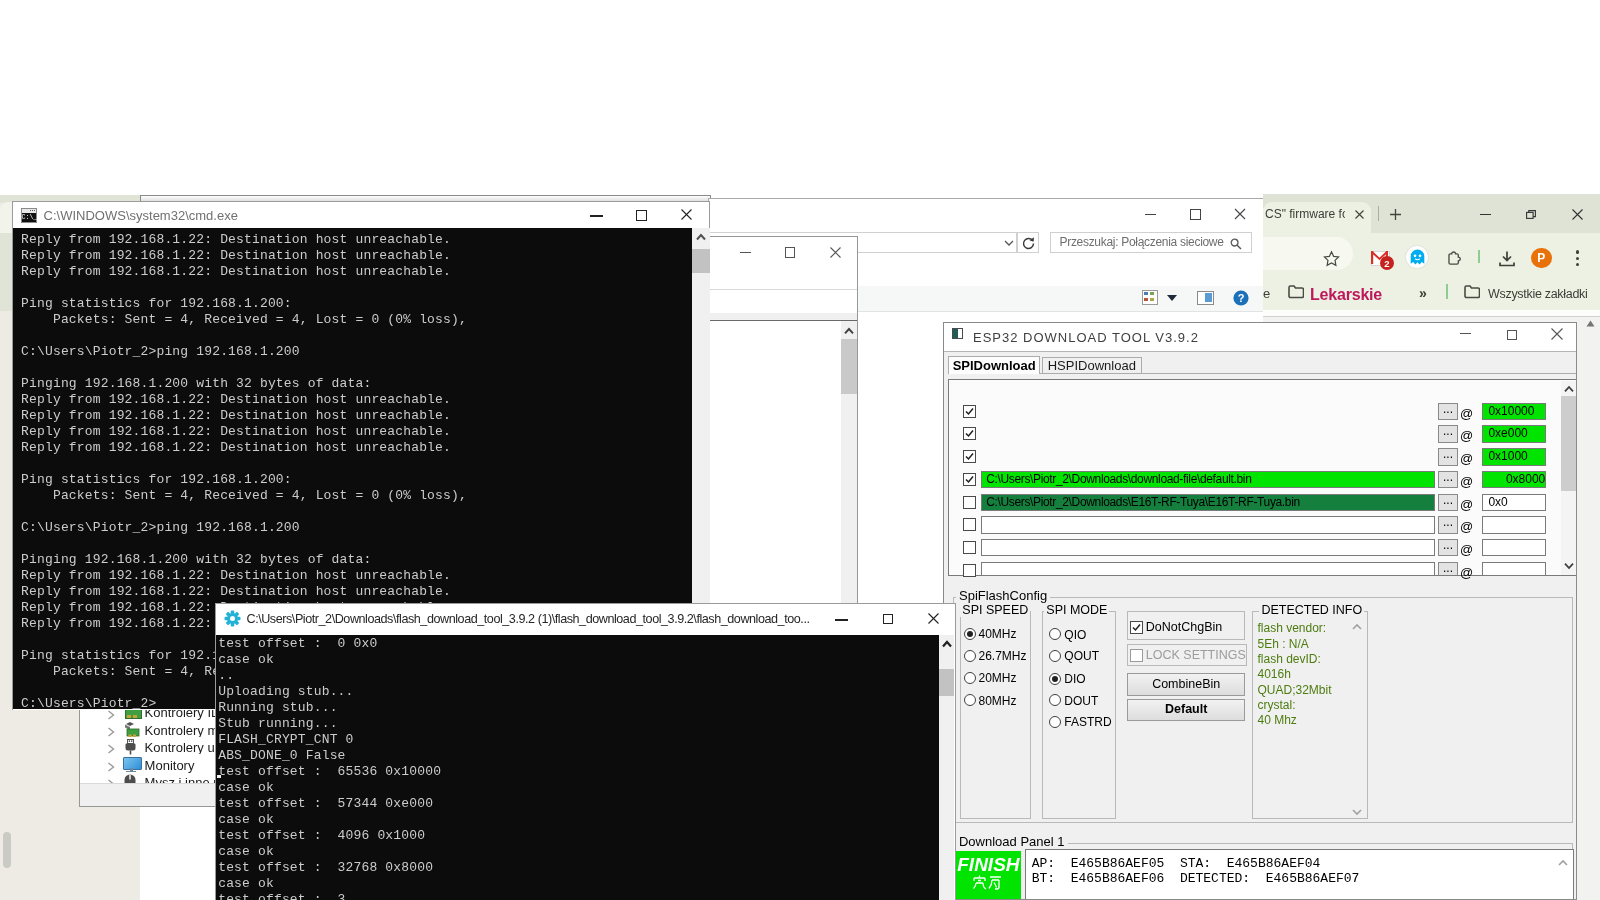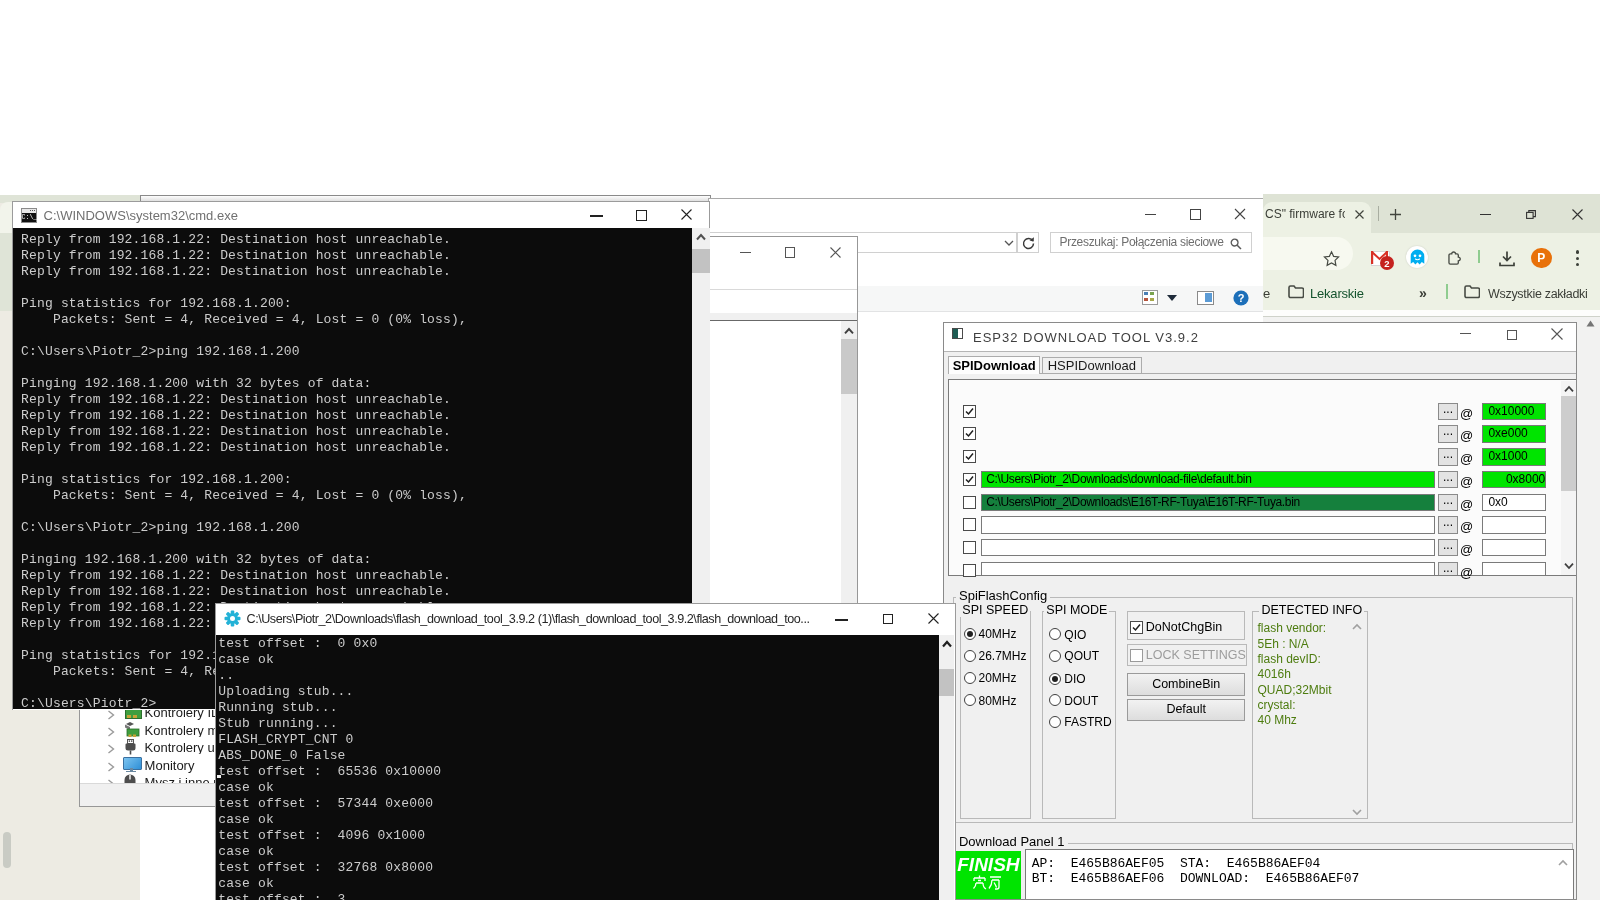--- a/index.html
+++ b/index.html
@@ -124,21 +124,21 @@
   <div class="ab" style="left:268px;top:53.3px;width:20.5px;height:20.5px;background:#E8710A;border-radius:50%;color:#fff;font-size:12px;font-weight:bold;text-align:center;line-height:20.5px;">P</div>
 
   <div class="ab" style="left:312.5px;top:56px;width:3.4px;height:3.4px;background:#3c4039;border-radius:50%;"></div>
   <div class="ab" style="left:312.5px;top:62.2px;width:3.4px;height:3.4px;background:#3c4039;border-radius:50%;"></div>
   <div class="ab" style="left:312.5px;top:68.4px;width:3.4px;height:3.4px;background:#3c4039;border-radius:50%;"></div>
 
   <div class="ab" style="left:0;top:92px;width:8px;height:13px;font-size:13px;color:#3b3e37;">e</div>
   <svg class="ab" style="left:25px;top:91px" width="16" height="14" viewBox="0 0 16 14">
       <path d="M1 2.5 a1.5 1.5 0 0 1 1.5-1.5 H6 l1.5 2 H14 a1.5 1.5 0 0 1 1.5 1.5 V11 a1.5 1.5 0 0 1 -1.5 1.5 H2.5 A1.5 1.5 0 0 1 1 11 Z" fill="none" stroke="#474b44" stroke-width="1.6"></path>
     </svg>
-  <div class="ab" style="left:47px;top:92px;font-size:13px;letter-spacing:-0.2px;color:#14532d;">Lekarskie</div>
+  <div class="ab" style="left:47px;top:92px;font-size:16px;letter-spacing:-0.2px;color:#be185d;font-weight:bold;">Lekarskie</div>
   <div class="ab" style="left:156px;top:91px;font-size:14px;color:#3b3e37;font-weight:bold;">»</div>
   <div class="ab" style="left:183px;top:90px;width:2px;height:15px;background:#8fcc8f;"></div>
   <svg class="ab" style="left:201px;top:91px" width="16" height="14" viewBox="0 0 16 14">
       <path d="M1 2.5 a1.5 1.5 0 0 1 1.5-1.5 H6 l1.5 2 H14 a1.5 1.5 0 0 1 1.5 1.5 V11 a1.5 1.5 0 0 1 -1.5 1.5 H2.5 A1.5 1.5 0 0 1 1 11 Z" fill="none" stroke="#474b44" stroke-width="1.6"></path>
     </svg>
   <div class="ab" style="left:225px;top:92.5px;font-size:12.5px;letter-spacing:-0.3px;color:#3b3e37;">Wszystkie zakładki</div>
 
   <div class="ab" style="left:0;top:115.4px;width:337px;height:6.6px;background:#fdfdfc;"></div>
   <div class="ab" style="left:0;top:122px;width:337px;height:1px;background:#cfd2ca;"></div>
   <div class="ab" style="left:0;top:123px;width:337px;height:582.6px;background:#F2F2F1;"></div>
@@ -401,21 +401,21 @@
         <path d="M2 5.5 L4.5 8 L9 2.5" stroke="#1f1f1f" stroke-width="1.5" fill="none"></path>
       </svg>
     </div>
   <div class="ab" style="left:201.5px;top:296.7px;font-size:12.5px;color:#000;">DoNotChgBin</div>
 
   <div class="ab" style="left:183.1px;top:320.3px;width:119.7px;height:21.9px;border:1px solid #B9B9B9;box-sizing:border-box;"></div>
   <div class="cb" style="left:185.6px;top:325.3px;width:11px;height:11px;border-color:#9a9a9a;"></div>
   <div class="ab" style="left:201.5px;top:324.5px;font-size:12.5px;color:#9c9c9c;">LOCK SETTINGS</div>
 
   <div class="ab" style="left:183.1px;top:349.2px;width:117.6px;height:23.1px;background:linear-gradient(#F2F2F2,#DDDDDD);border:1px solid #9a9a9a;box-sizing:border-box;font-size:12.5px;color:#000;text-align:center;line-height:21px;">CombineBin</div>
-  <div class="ab" style="left:183.1px;top:376px;width:117.6px;height:21.4px;background:linear-gradient(#F2F2F2,#DDDDDD);border:1px solid #9a9a9a;box-sizing:border-box;font-size:12.5px;color:#000;text-align:center;line-height:19px;">Default</div>
+  <div class="ab" style="left:183.1px;top:376px;width:117.6px;height:21.4px;background:linear-gradient(#F2F2F2,#DDDDDD);border:1px solid #9a9a9a;box-sizing:border-box;font-size:12.5px;color:#000;text-align:center;line-height:19px;font-weight:bold;">Default</div>
 
   <div class="ab" style="left:308.1px;top:287.3px;width:115.6px;height:208.7px;border:1px solid #B9B9B9;box-sizing:border-box;"></div>
   <div class="ab" style="left:315.2px;top:280px;font-size:12.5px;color:#000;background:#F0F0F0;padding:0 2px;">DETECTED INFO</div>
   <div class="ab" style="left:313.2px;top:298px;font-size:12px;color:#4d7c0f;line-height:15.3px;white-space:pre;">flash vendor:
 5Eh : N/A
 flash devID:
 4016h
 QUAD;32Mbit
 crystal:
 40 Mhz</div>
@@ -423,21 +423,21 @@
       <path d="M1 6 L5 2 L9 6" stroke="#a0a0a0" stroke-width="1.6" fill="none"></path>
     </svg>
   <svg class="ab" style="left:408px;top:485px" width="10" height="8" viewBox="0 0 10 8">
       <path d="M1 2 L5 6 L9 2" stroke="#a0a0a0" stroke-width="1.6" fill="none"></path>
     </svg>
 
   <div class="ab" style="left:8.7px;top:519.6px;width:620px;height:57px;border:1px solid #B9B9B9;border-bottom:none;box-sizing:border-box;"></div>
   <div class="ab" style="left:11.7px;top:511px;font-size:13px;color:#000;background:#F0F0F0;padding:0 3px;">Download Panel 1</div>
   <div class="ab" style="left:80.4px;top:526px;width:549.6px;height:51.6px;background:#fff;border:1px solid #7A7A7A;box-sizing:border-box;"></div>
   <div class="ab" style="left:87.4px;top:533px;font-family:'Liberation Mono',monospace;font-size:13px;line-height:15px;color:#000;white-space:pre;">AP:  E465B86AEF05  STA:  E465B86AEF04
-BT:  E465B86AEF06  DOWNLOAD:  E465B86AEF07</div>
+BT:  E465B86AEF06  DETECTED:  E465B86AEF07</div>
   <svg class="ab" style="left:613.5px;top:535.6px" width="10" height="8" viewBox="0 0 10 8">
       <path d="M1 6 L5 2 L9 6" stroke="#a0a0a0" stroke-width="1.6" fill="none"></path>
     </svg>
   <div class="ab" style="left:11.1px;top:527.8px;width:66px;height:49.8px;background:#00E400;"></div>
   <div class="ab" style="left:11.1px;top:531px;width:66px;text-align:center;font-size:19px;font-weight:bold;font-style:italic;color:#fff;">FINISH</div>
   <svg class="ab" style="left:29px;top:552px" width="30" height="15" viewBox="0 0 30 15">
       <g stroke="#fff" stroke-width="1.3" fill="none">
         <path d="M6.5 0.5 V3 M1 3 H12 M1 3 V6 M12 3 V6 M3 8 C3 10 2 12 0.5 13.5 M3 8 H10 M10 8 C10 12 11 13 13 14 M5 5.5 H8"></path>
         <path d="M17 2 H28 M19 5 C19 8 18 11 16 13.5 M19 5 H26 M26 5 V12 C26 13.5 25.5 14 24 14 H22 M21 7.5 C22 9 23 11 23.5 12.5"></path>
       </g>

